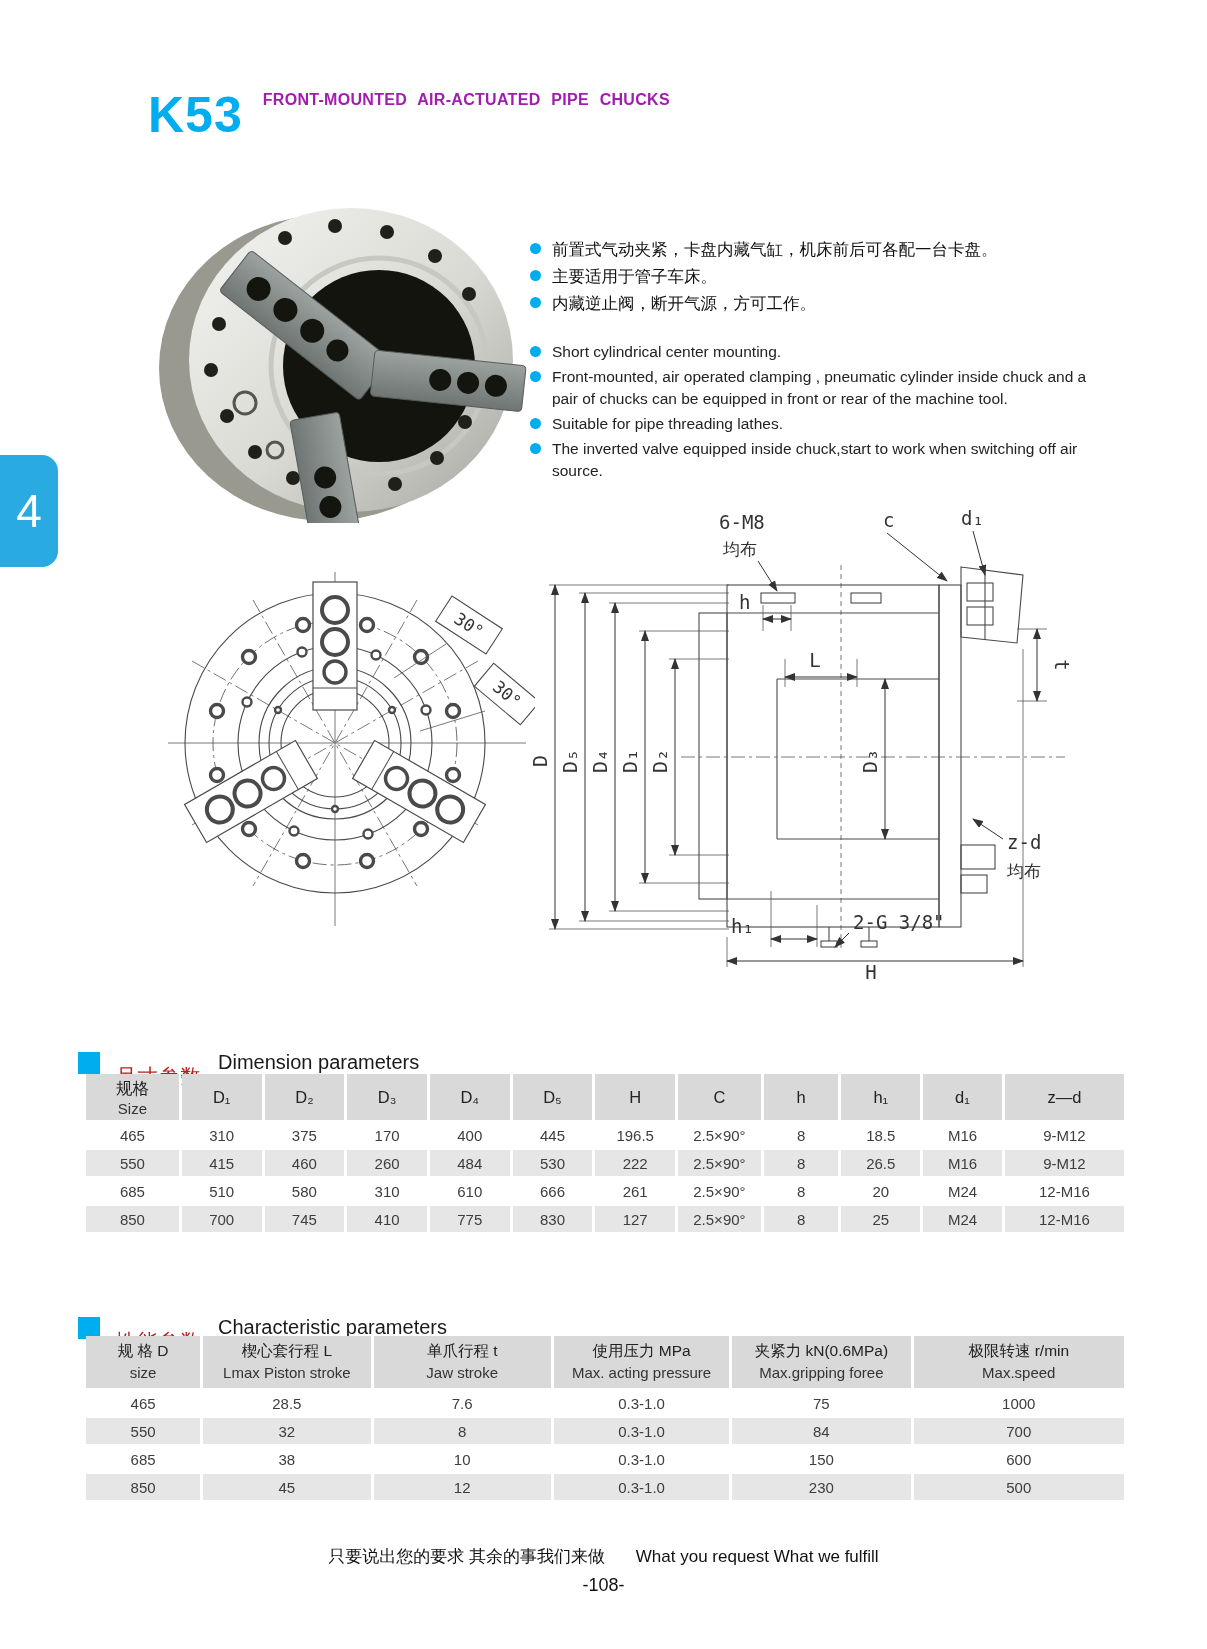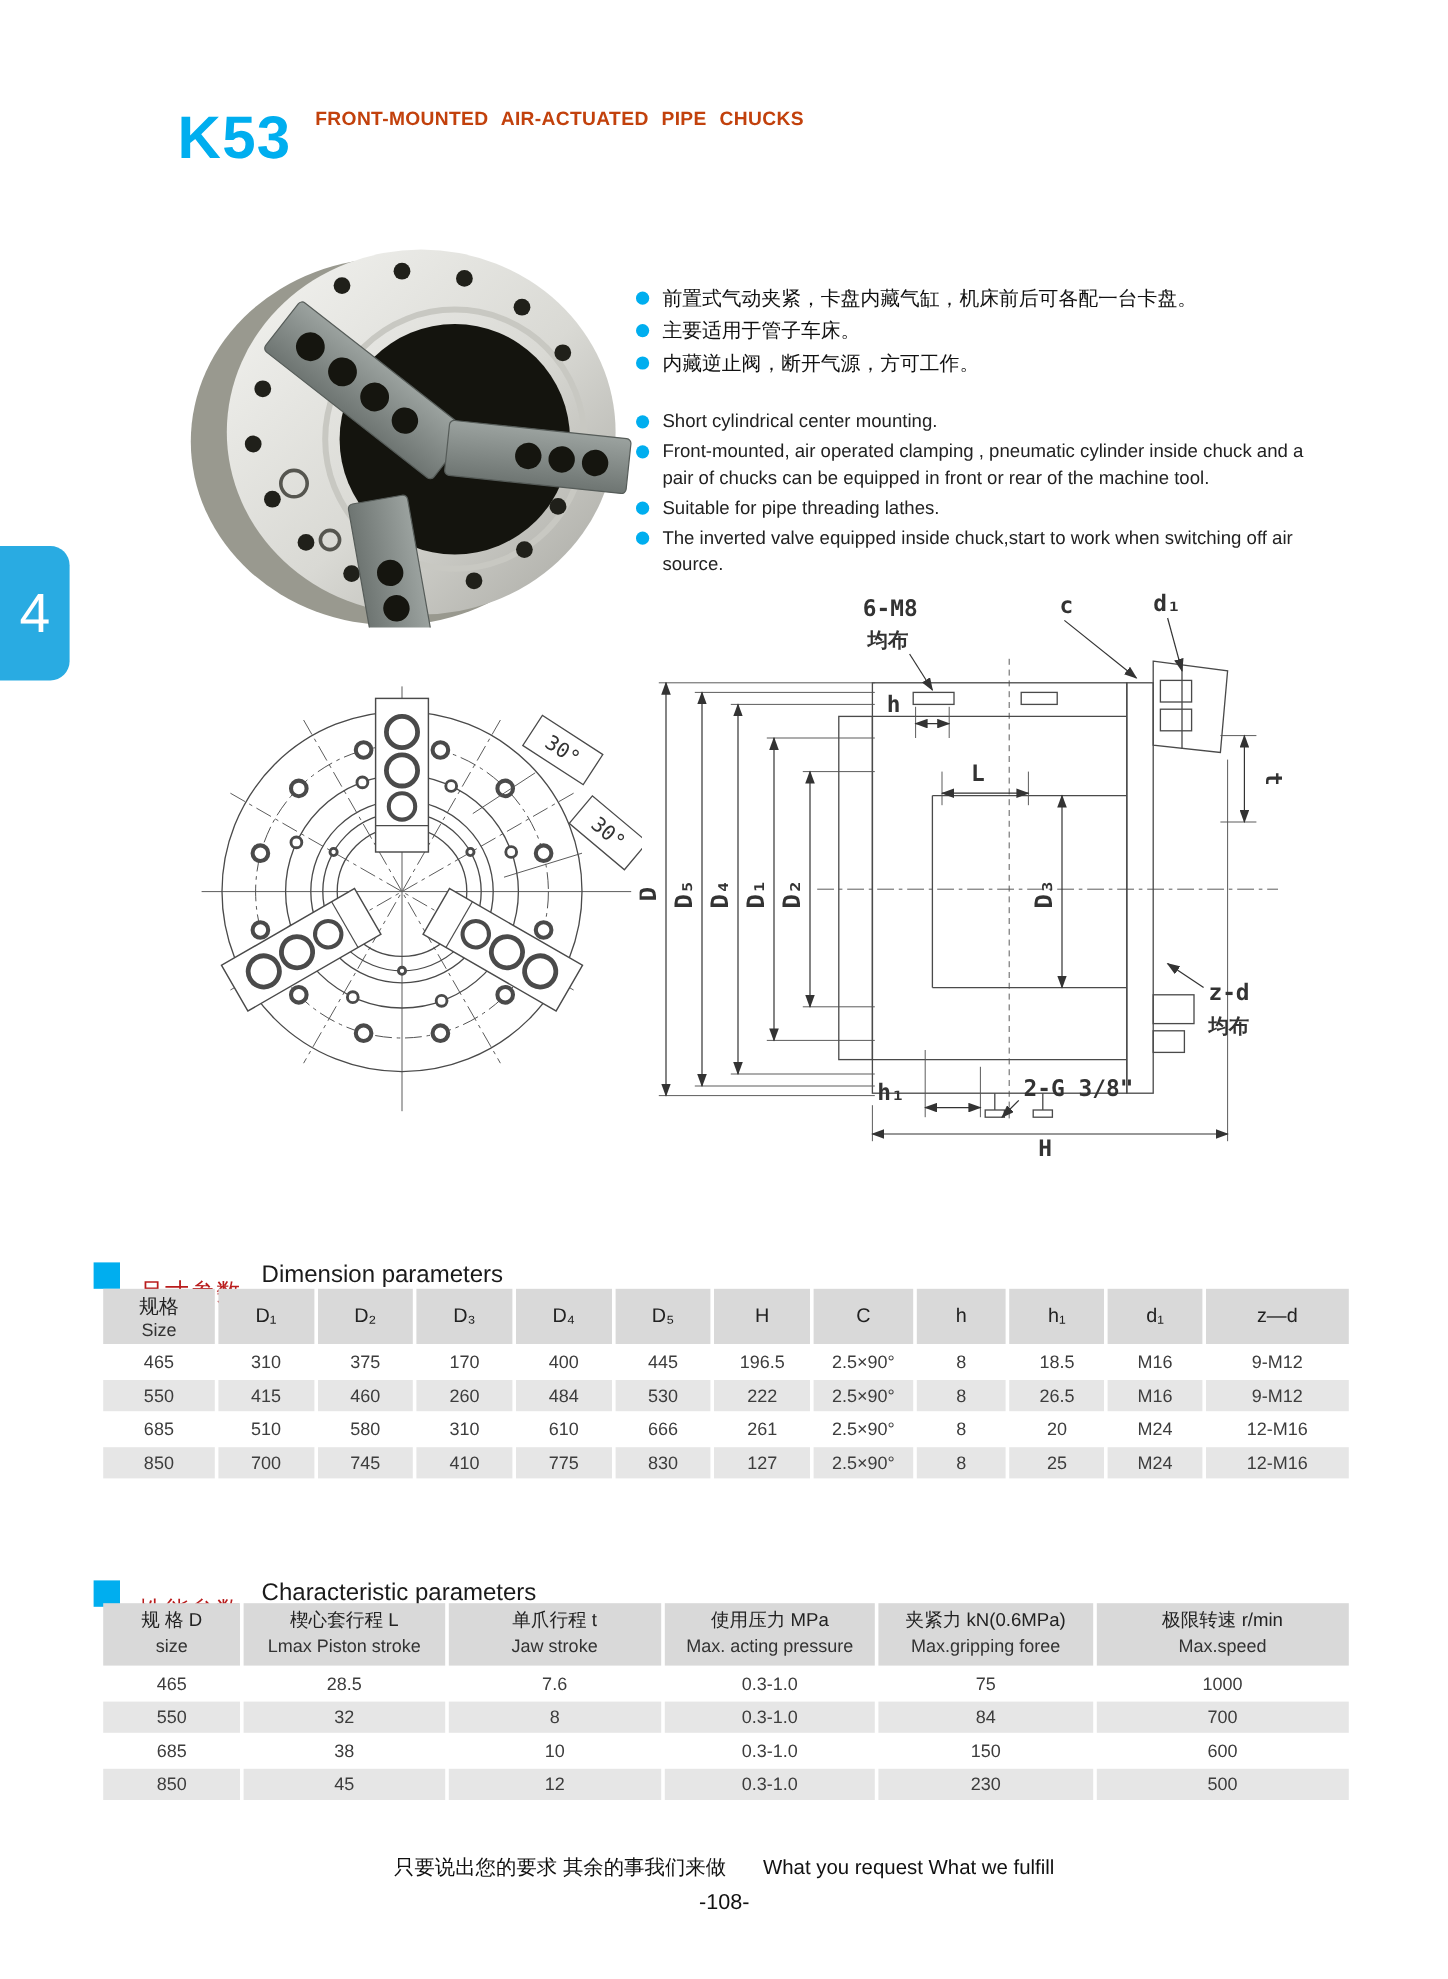--- a/index.html
+++ b/index.html
@@ -3,40 +3,40 @@
 <meta charset="utf-8">
 <style>
   html,body{margin:0;padding:0;background:#fff;}
   .page{position:relative;width:1207px;height:1649px;background:#fff;overflow:hidden;
         font-family:"Liberation Sans","DejaVu Sans",sans-serif;color:#222;}
 
   
   .hdr{position:absolute;left:148px;top:86px;display:flex;gap:20px;align-items:flex-start;}
   .hdr .code{color:#00AEEF;font-size:50px;font-weight:bold;line-height:58px;letter-spacing:1px;}
   .hdr .zh{color:#00AEEF;font-size:31px;font-weight:bold;letter-spacing:3px;line-height:34px;}
-  .hdr .en{color:#c2410c;font-size:16px;font-weight:bold;word-spacing:6px;margin-top:5px;letter-spacing:.3px;}
+  .hdr .en{color:#a21caf;font-size:16px;font-weight:bold;word-spacing:6px;margin-top:5px;letter-spacing:.3px;}
 
   
   .tab4{position:absolute;left:0;top:455px;width:58px;height:112px;background:#29ABE2;color:#fff;
         font-size:46px;display:flex;align-items:center;justify-content:center;border-radius:0 16px 16px 0;}
 
   
   .feat{position:absolute;left:530px;list-style:none;margin:0;padding:0;}
   .feat li{display:flex;gap:11px;align-items:flex-start;}
   .feat .dot{width:11px;height:11px;border-radius:50%;background:#00AEEF;flex:none;margin-top:7px;}
   .feat-zh{top:236px;width:600px;}
   .feat-zh li{font-size:16.5px;color:#111;line-height:27px;}
   .feat-en{top:341px;width:565px;}
   .feat-en li{font-size:15.5px;color:#222;line-height:22px;margin-bottom:3px;}
   .feat-en .dot{margin-top:5px;}
 
   
   .photo{position:absolute;left:135px;top:198px;width:410px;height:325px;}
   .fview{position:absolute;left:160px;top:548px;width:375px;height:385px;}
-  .sview{position:absolute;left:533px;top:493px;width:540px;height:475px;font-weight:bold;}
+  .sview{position:absolute;left:533px;top:509px;width:540px;height:475px;}
   svg text{font-family:"DejaVu Sans Mono","Liberation Mono",monospace;fill:#333;}
   .dln{stroke:#4a4a4a;stroke-width:1.1;fill:none;}
   .dthin{stroke:#555;stroke-width:.8;fill:none;}
   .cdash{stroke-dasharray:14 4 3 4;}
   .dim{stroke:#333;stroke-width:1;fill:none;}
 
   
   .sec{position:absolute;left:78px;display:flex;align-items:center;gap:16px;}
   .sec .sq{width:22px;height:22px;background:#00AEEF;flex:none;}
   .sec .t-zh{font-size:20px;letter-spacing:1.5px;color:#b91c1c;margin-top:28px;}

